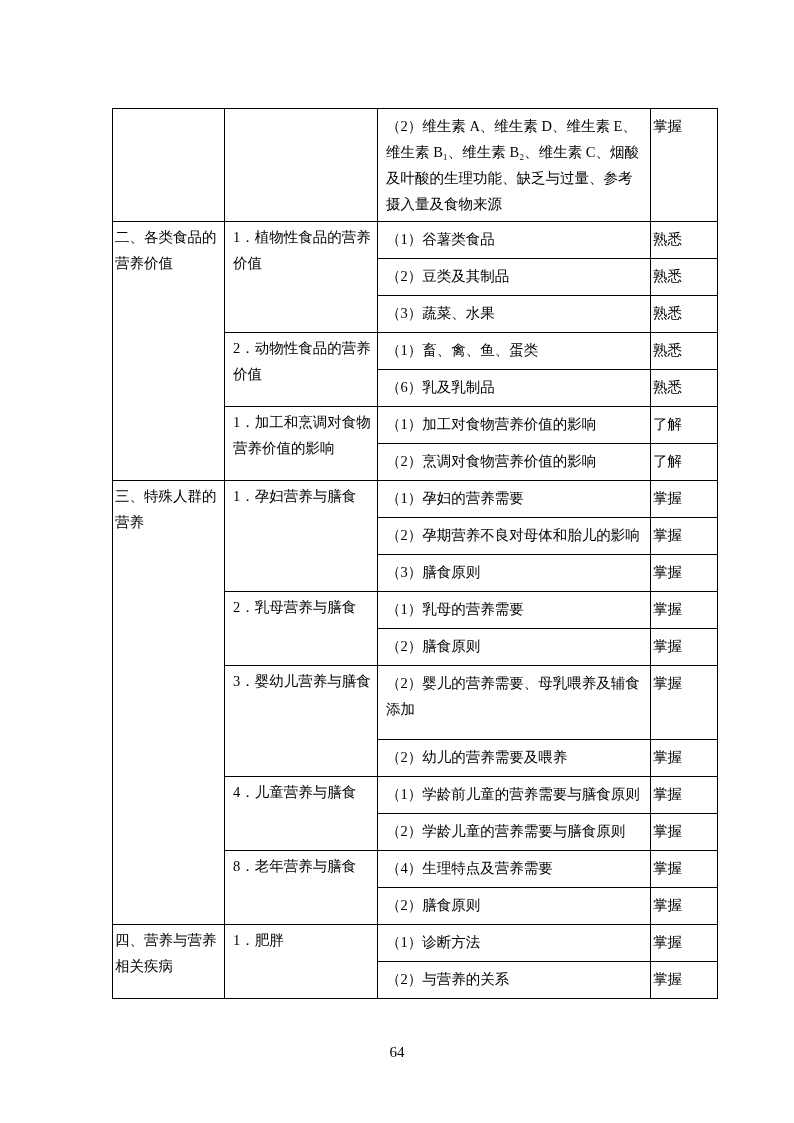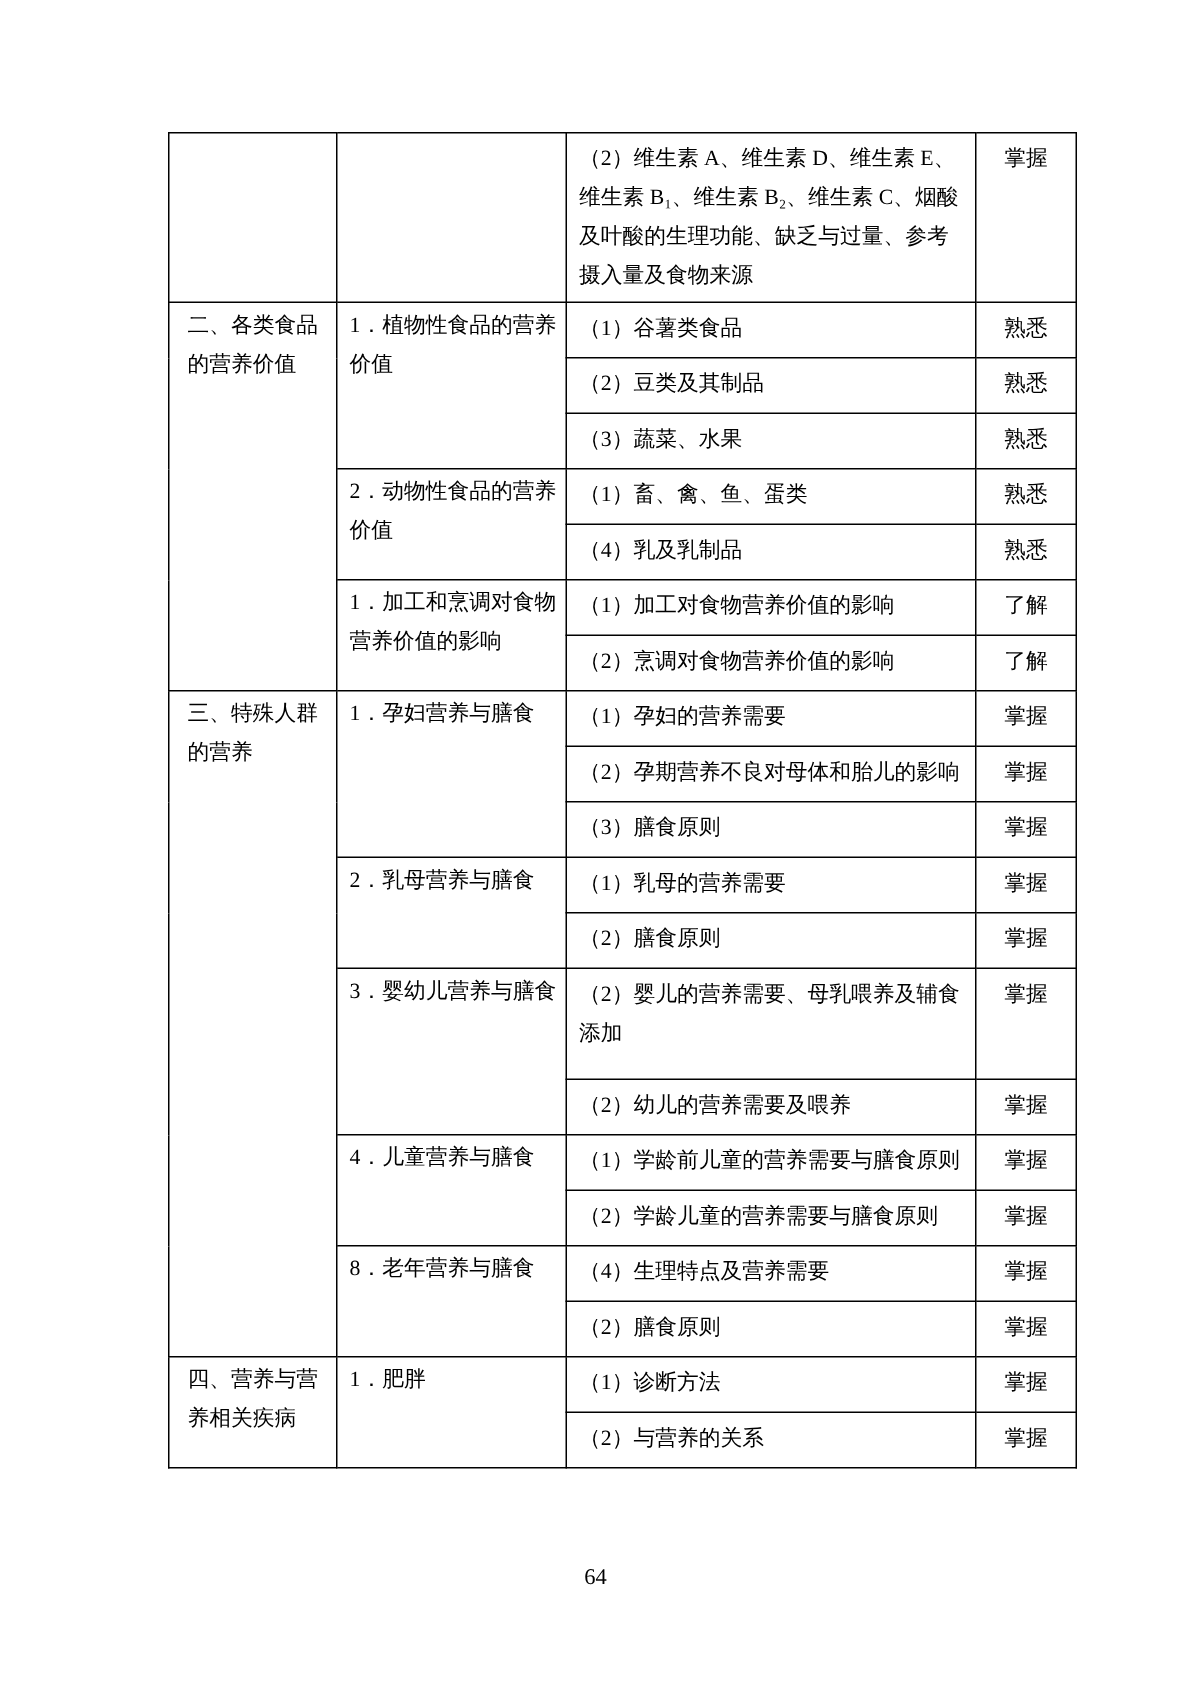--- a/index.html
+++ b/index.html
@@ -10,52 +10,52 @@
   body {
     width: 794px;
     height: 1123px;
     position: relative;
     font-family: "Liberation Serif", "DejaVu Serif", serif;
     color: #000000;
   }
   table.syllabus {
     position: absolute;
     left: 112px;
-    top: 88px;
+    top: 108px;
     width: 605px;
     border-collapse: collapse;
     table-layout: fixed;
   }
   table.syllabus td {
     border: 1px solid #000000;
     font-size: 14.5px;
     line-height: 26px;
     vertical-align: top;
     overflow: hidden;
     word-break: break-all;
   }
   col.col-cat   { width: 112px; }
   col.col-sub   { width: 153px; }
   col.col-item  { width: 273px; }
   col.col-level { width: 67px; }
 
   td.c-cat {
     vertical-align: middle;
-    padding: 2px 5px 2px 12px;
+    padding: 2px 5px 2px 2px;
   }
   td.c-sub {
     vertical-align: middle;
     padding: 2px 0 2px 8px;
     margin-top: 28px;
   }
   td.c-item {
     padding: 4px 4px 4px 8px;
   }
   td.c-level {
-    text-align: center;
+    text-align: left;
     padding: 4px 2px;
   }
   tr.h37  { height: 37px; }
   tr.h74  { height: 74px; }
   tr.h110 { height: 110px; }
 
   .page-number {
     position: absolute;
     top: 1042px;
     left: 0;
@@ -97,21 +97,21 @@
     <tr class="h37">
       <td class="c-item">（3）蔬菜、水果</td>
       <td class="c-level">熟悉</td>
     </tr>
     <tr class="h37">
       <td class="c-sub" rowspan="2">2．动物性食品的营养价值</td>
       <td class="c-item">（1）畜、禽、鱼、蛋类</td>
       <td class="c-level">熟悉</td>
     </tr>
     <tr class="h37">
-      <td class="c-item">（4）乳及乳制品</td>
+      <td class="c-item">（6）乳及乳制品</td>
       <td class="c-level">熟悉</td>
     </tr>
     <tr class="h37">
       <td class="c-sub" rowspan="2">1．加工和烹调对食物营养价值的影响</td>
       <td class="c-item">（1）加工对食物营养价值的影响</td>
       <td class="c-level">了解</td>
     </tr>
     <tr class="h37">
       <td class="c-item">（2）烹调对食物营养价值的影响</td>
       <td class="c-level">了解</td>

